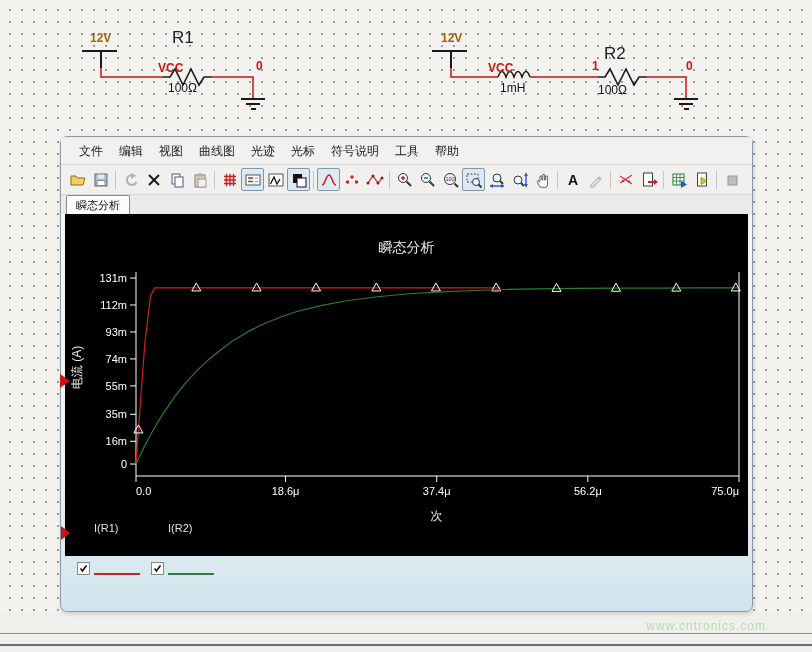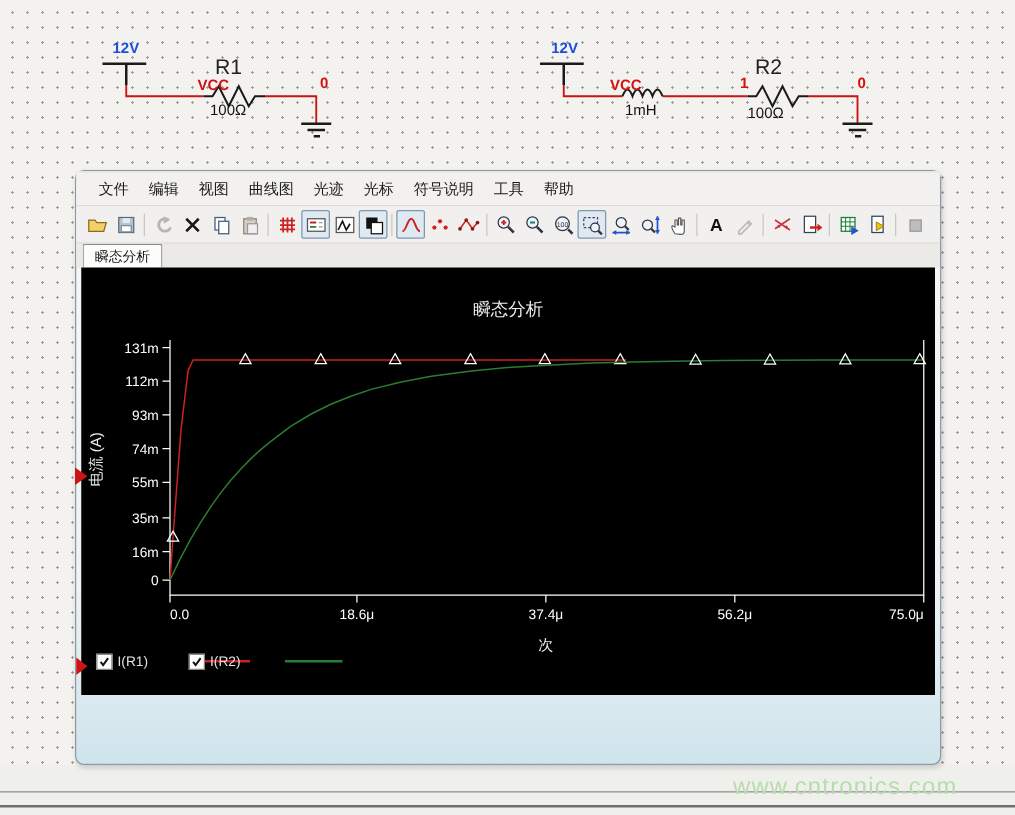--- a/index.html
+++ b/index.html
@@ -18,21 +18,21 @@
   }
   .below-sheet{position:absolute;left:0;top:612px;width:812px;height:40px;background:#efefec;}
   .hline1{position:absolute;left:0;top:633px;width:812px;height:1px;background:#8f8f8f;}
   .hline2{position:absolute;left:0;top:644px;width:812px;height:2px;background:#6f6f6f;}
 
   
   .slabel{position:absolute;white-space:nowrap;}
   .net{color:#d01212;font-weight:bold;font-size:12px;margin-left:32px;}
   .val{color:#111;font-weight:normal;font-size:12px;}
   .ref{color:#222;font-size:17px;}
-  .src{color:#1d4ed8;font-weight:bold;font-size:12px;}
+  .src{color:#a16207;font-weight:bold;font-size:12px;}
 
   
   .window{
     position:absolute;left:60px;top:136px;width:691px;height:474px;
     border:1px solid #8d99a4;border-radius:7px;
     background:linear-gradient(#f7f7f5,#eef3f5 70%,#cfe4ec);
     box-shadow:1px 2px 4px rgba(0,0,0,0.15);
   }
   .titlebar{height:27px;position:relative;border-radius:7px 7px 0 0;}
   .title-text{position:absolute;left:12px;top:7px;font-size:12px;color:#111;}
@@ -49,28 +49,28 @@
   .tab{font-size:11px;color:#111;background:#fcfcfb;border:1px solid #8a8a8a;border-bottom:none;padding:2px 9px 1px;border-radius:2px 2px 0 0;}
   .chart-area{position:relative;margin:0 4px;height:342px;background:#000;}
   .chart-title{position:absolute;left:0;right:0;top:5px;text-align:center;color:#ececec;font-size:15px;}
   .chart-subtitle{position:absolute;left:0;right:0;top:25px;text-align:center;color:#ececec;font-size:14px;}
   .ylabel{position:absolute;left:-33px;top:145px;width:90px;text-align:center;color:#ececec;font-size:12px;transform:rotate(-90deg);}
   .xlabel{position:absolute;left:60px;right:0;top:294px;text-align:center;color:#ececec;font-size:12px;}
   .trace-arrow{position:absolute;left:-5px;top:160px;width:0;height:0;border-left:10px solid #cc1414;border-top:7px solid rgba(0,0,0,0);border-bottom:7px solid rgba(0,0,0,0);}
   .legend-arrow{position:absolute;left:-4px;top:312px;width:0;height:0;border-left:9px solid #cc1414;border-top:7px solid rgba(0,0,0,0);border-bottom:7px solid rgba(0,0,0,0);}
   .legend-item{position:absolute;display:flex;align-items:flex-end;gap:4px;}
   .lbox{width:11px;height:11px;background:#fff;border:1px solid #888;display:flex;align-items:center;justify-content:center;}
-  .lcol{display:flex;flex-direction:row;gap:36px;}
+  .lcol{display:flex;flex-direction:column;gap:36px;}
   .llabel{color:#e0e0e0;font-size:11px;line-height:11px;}
   .legend-line{width:46px;height:2px;margin-top:3px;background:#888;}
   .statusbar{margin:4px 4px 0;height:22px;background:#fdfdfc;border:1px solid #8fbecd;border-radius:2px 2px 6px 6px;position:relative;}
   .status-text{position:absolute;left:5px;top:4px;font-size:12px;color:#222;}
   .grip{position:absolute;right:3px;bottom:3px;width:8px;height:8px;
     background-image:radial-gradient(circle,#9aa6ad 1px,rgba(0,0,0,0) 1.2px);background-size:4px 4px;}
-  .watermark{position:absolute;right:46px;top:619px;font-size:19px;color:#b7dcae;letter-spacing:1px;}
+  .watermark{position:absolute;right:46px;top:619px;font-size:12px;color:#b7dcae;letter-spacing:1px;}
   svg{display:block;}
 </style>
 </head>
 <body>
 
 <div class="sheet"></div>
 <div class="below-sheet"></div>
 <div class="hline1"></div>
 <div class="hline2"></div>
 
@@ -95,21 +95,21 @@
   </g>
   <path d="M498 77 q4 -11 8 0 q4 -11 8 0 q4 -11 8 0 q4 -11 8 0" stroke="#1a1a1a" stroke-width="1.6" fill="none"></path>
   <path d="M598 77 h7 l5 -8 l8 16 l8 -16 l8 16 l5 -8 h8" stroke="#1a1a1a" stroke-width="1.6" fill="none"></path>
   <g stroke="#1a1a1a" stroke-width="2" fill="none">
     <path d="M674 99 H698 M679 104 H693 M684 109 H689"></path>
   </g>
 </svg>
 
 <span class="slabel src" style="left:90px;top:31px;">12V</span>
 <span class="slabel net" style="left:126px;top:61px;">VCC</span>
-<span class="slabel ref" style="left:172px;top:44px;">R1</span>
+<span class="slabel ref" style="left:172px;top:28px;">R1</span>
 <span class="slabel net" style="left:224px;top:59px;">0</span>
 <span class="slabel val" style="left:168px;top:81px;">100Ω</span>
 
 <span class="slabel src" style="left:441px;top:31px;">12V</span>
 <span class="slabel net" style="left:456px;top:61px;">VCC</span>
 <span class="slabel val" style="left:500px;top:81px;">1mH</span>
 <span class="slabel net" style="left:560px;top:59px;">1</span>
 <span class="slabel ref" style="left:604px;top:44px;">R2</span>
 <span class="slabel val" style="left:598px;top:83px;">100Ω</span>
 <span class="slabel net" style="left:654px;top:59px;">0</span>

